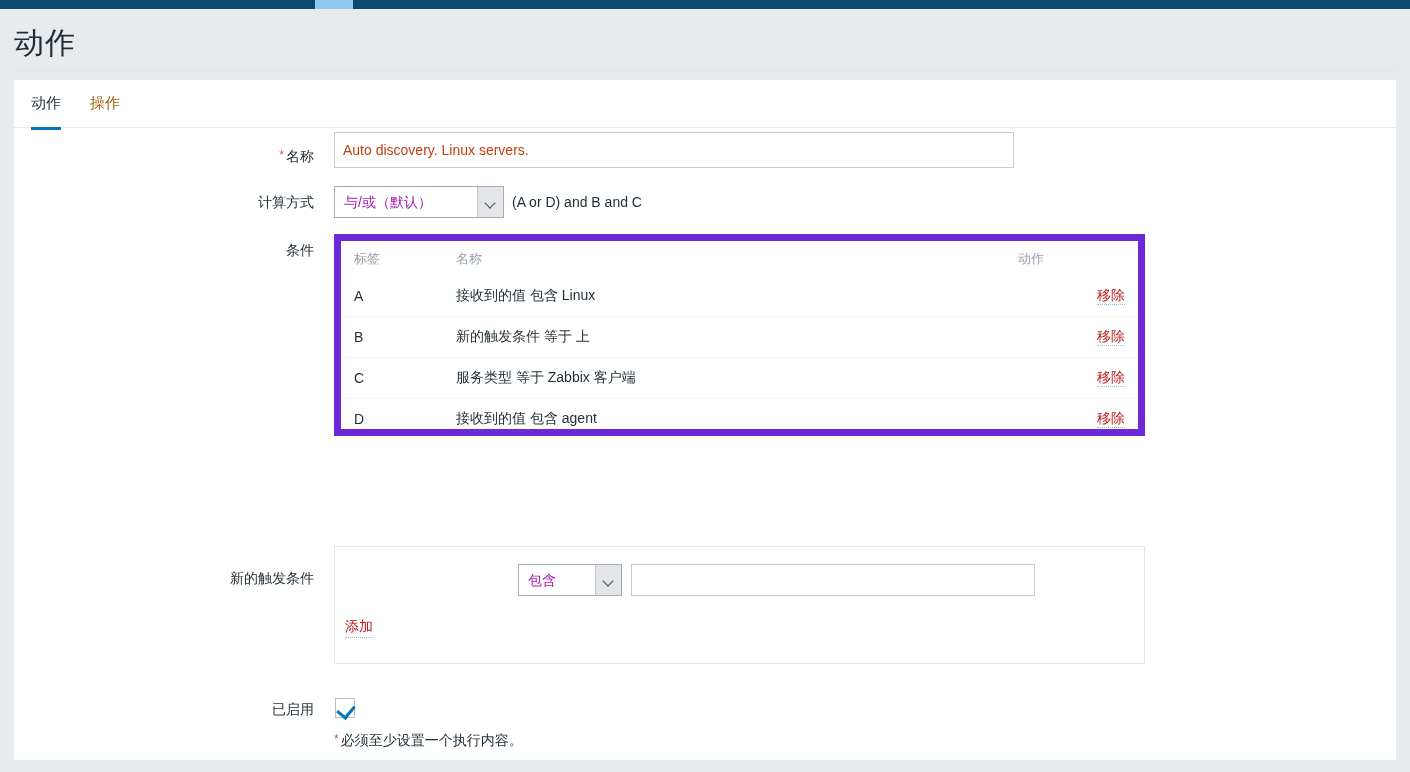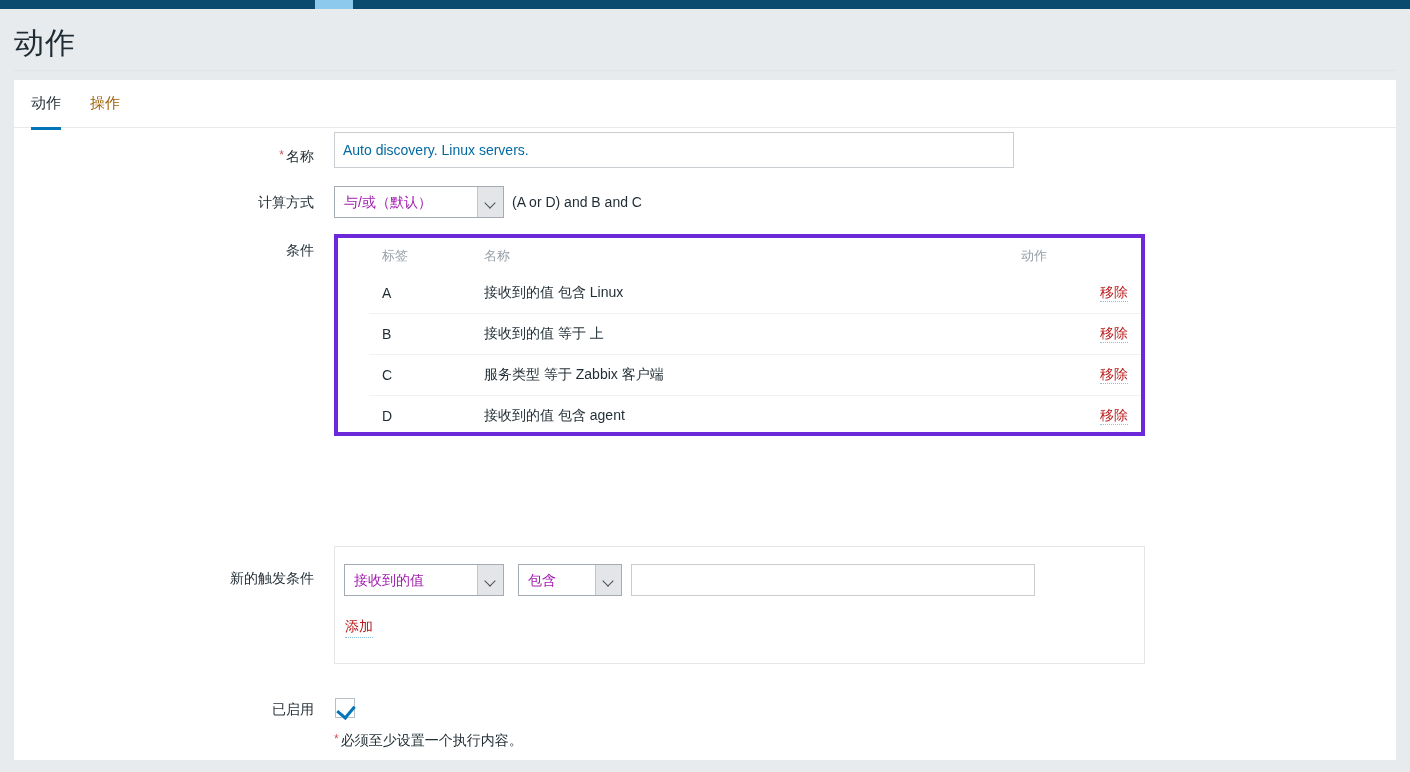--- a/index.html
+++ b/index.html
@@ -66,21 +66,21 @@
 
   .flabel {
     position: absolute; text-align: right;
     font-size: 14px; color: #1f2c33;
     width: 300px; left: 0;
   }
   .req-star { color: #d45353; font-size: 12px; margin-right: 2px; vertical-align: 2px; }
 
   input[type=text] {
     font-family: "Liberation Sans", "DejaVu Sans", sans-serif;
-    font-size: 14px; color: #0369a1;
+    font-size: 14px; color: #c2410c;
     border: 1px solid #c8cdd2; background: #fff;
     padding: 0 8px; outline: none;
   }
 
   
   .sel {
     position: relative; display: inline-block;
     border: 1px solid #a5abb2; background: #fff; height: 32px;
     vertical-align: middle; cursor: pointer;
   }
@@ -96,21 +96,21 @@
     content: ""; position: absolute; left: 8px; top: 12px;
     width: 7px; height: 7px;
     border-left: 1.6px solid #4a5257; border-bottom: 1.6px solid #4a5257;
     transform: rotate(-45deg);
   }
 
   .formula { font-size: 14px; color: #1f2c33; }
 
   
   .cond-box {
-    position: absolute; border: 4px solid #6d28d9; background: #fff; padding-left: 31px;
+    position: absolute; border: 7px solid #6d28d9; background: #fff;
   }
   .cond-table { width: 100%; border-collapse: collapse; }
   .cond-table th {
     font-weight: normal; font-size: 13px; color: #97a0a8;
     text-align: left; padding: 9px 0 8px 0;
   }
   .cond-table td {
     font-size: 14px; color: #1f2c33; padding: 11px 0;
     border-top: 1px solid #f0f2f4; vertical-align: middle;
   }
@@ -199,21 +199,21 @@
             </tr>
           </thead>
           <tbody>
             <tr>
               <td class="c-label">A</td>
               <td class="c-name"><span>接收到的值 包含 </span><span class="italic">Linux</span></td>
               <td class="c-act"><span class="dlink">移除</span></td>
             </tr>
             <tr>
               <td class="c-label">B</td>
-              <td class="c-name"><span>接收到的值 等于 </span><span class="italic">上</span></td>
+              <td class="c-name"><span>新的触发条件 等于 </span><span class="italic">上</span></td>
               <td class="c-act"><span class="dlink">移除</span></td>
             </tr>
             <tr>
               <td class="c-label">C</td>
               <td class="c-name"><span>服务类型 等于 </span><span class="italic">Zabbix 客户端</span></td>
               <td class="c-act"><span class="dlink">移除</span></td>
             </tr>
             <tr>
               <td class="c-label">D</td>
               <td class="c-name"><span>接收到的值 包含 </span><span class="italic">agent</span></td>
@@ -221,24 +221,20 @@
             </tr>
           </tbody>
         </table>
       </div>
     </div>
 
     <div class="row">
       <div class="flabel" style="top:442px;">新的触发条件</div>
 
       <div class="new-box" style="left:320px; top:418px; width:811px; height:118px;">
-        <div class="sel" style="position:absolute; left:9px; top:17px; width:160px;">
-          <span class="sel-text">接收到的值</span>
-          <span class="sel-btn"></span>
-        </div>
         <div class="sel" style="position:absolute; left:183px; top:17px; width:104px;">
           <span class="sel-text">包含</span>
           <span class="sel-btn"></span>
         </div>
         <input type="text" style="position: absolute; left: 296px; top: 17px; width: 404px; height: 32px;" value="">
         <span class="dlink" style="position:absolute; left:10px; top:71px;">添加</span>
       </div>
     </div>
 
     <div class="row">

